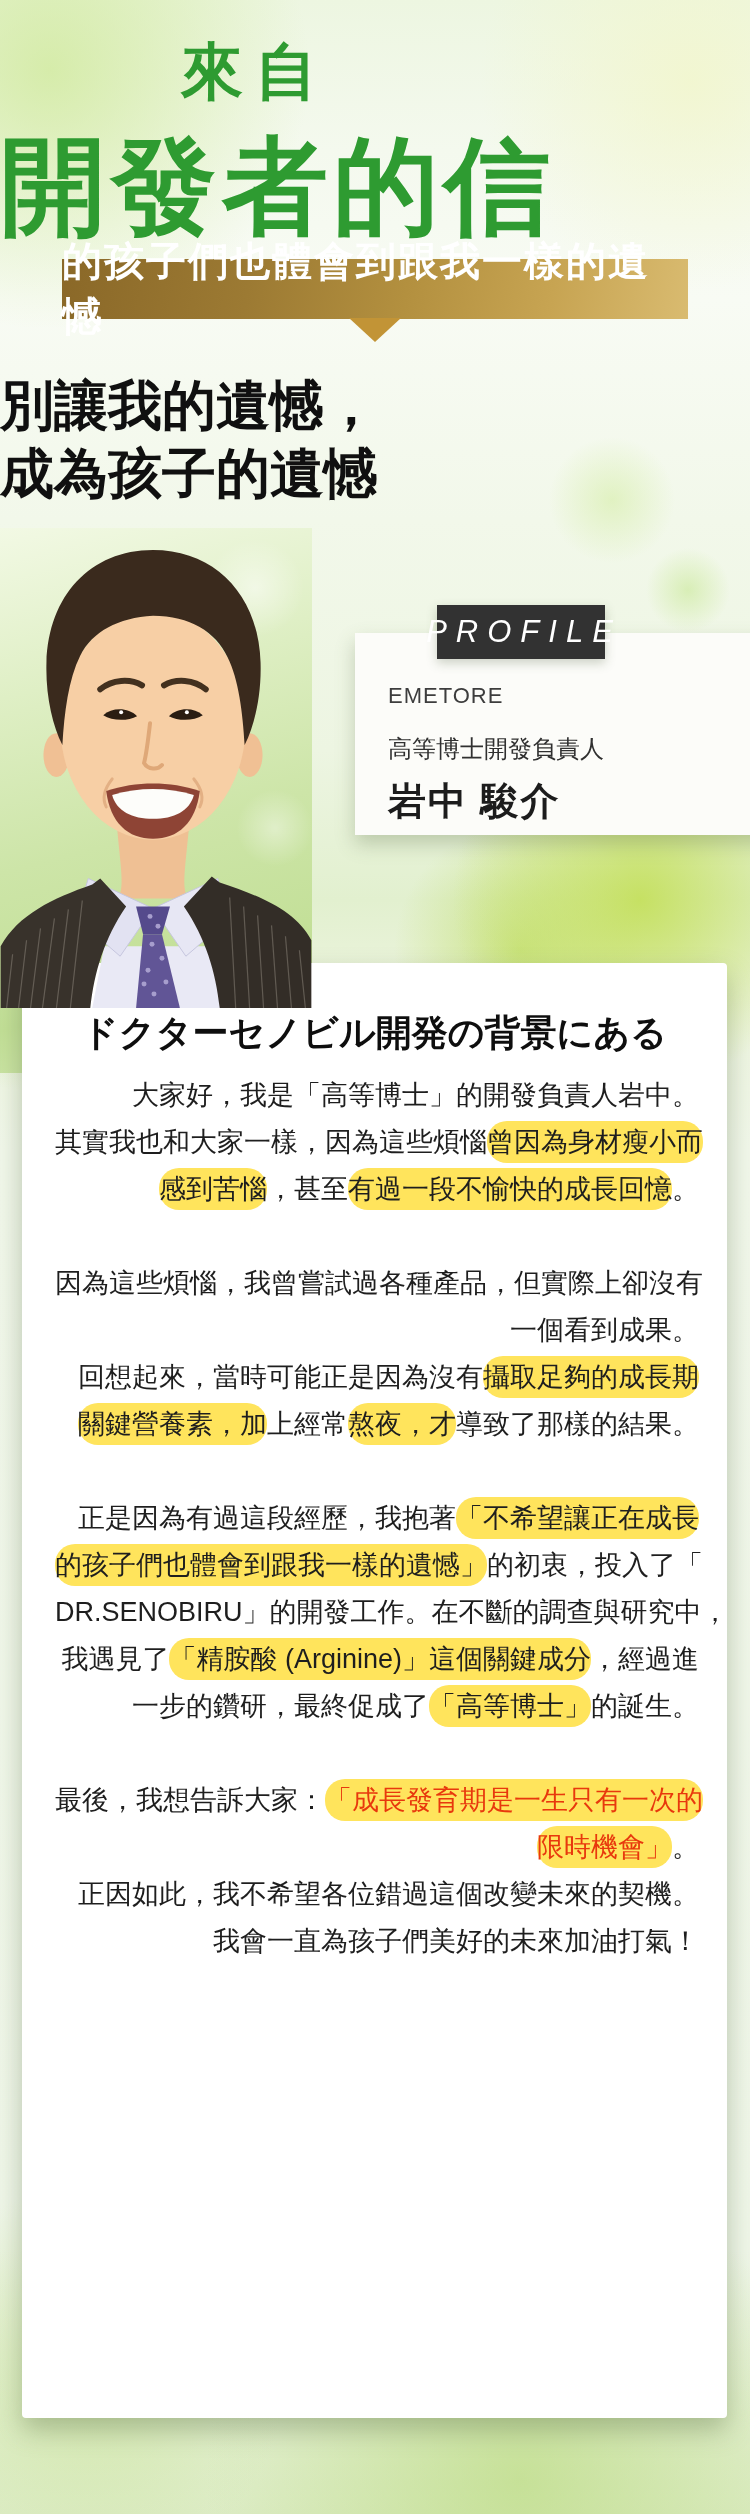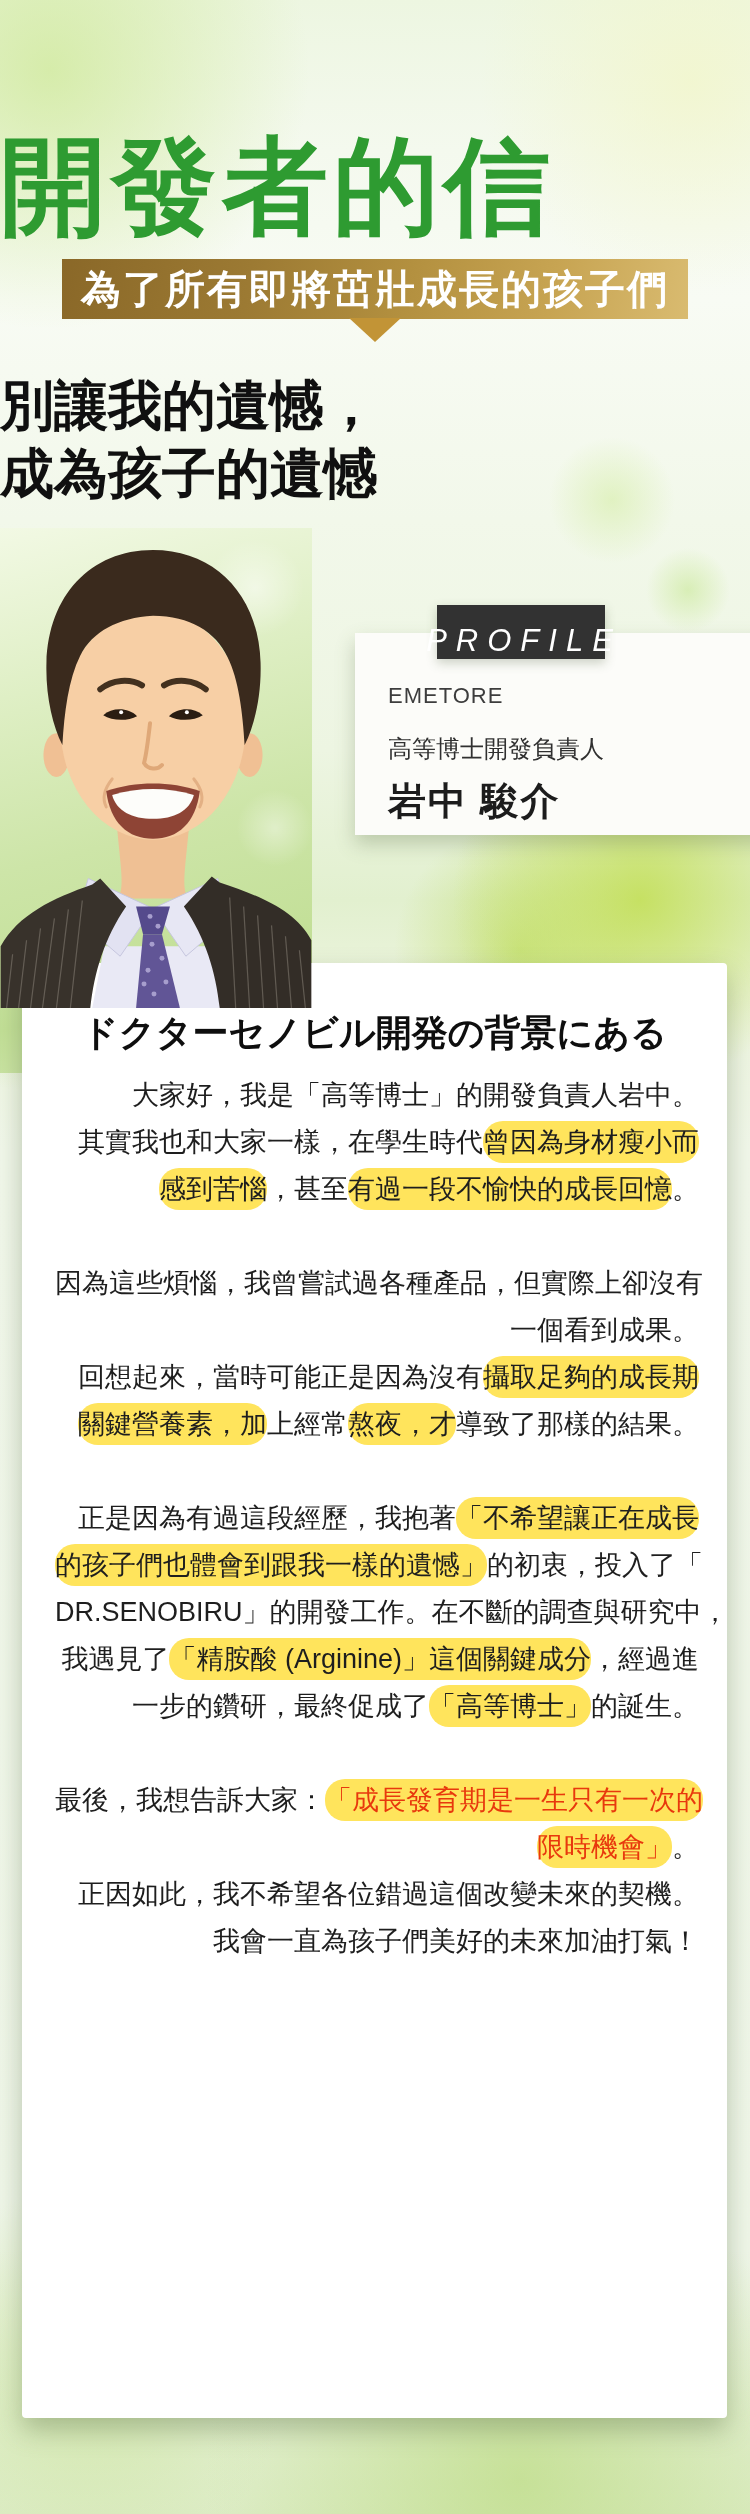--- a/index.html
+++ b/index.html
@@ -32,21 +32,21 @@
     font-family:"Liberation Serif","DejaVu Serif",serif;font-weight:600;font-size:54px;line-height:68px;}
   
   .photo-bg{left:0;top:528px;width:312px;height:545px;z-index:1;
     background:
       radial-gradient(circle 70px at 255px 60px, rgba(255,255,255,.5), rgba(255,255,255,0) 70%),
       radial-gradient(circle 55px at 275px 300px, rgba(255,255,255,.4), rgba(255,255,255,0) 70%),
       linear-gradient(165deg,#f2f9e4 0%,#ddeec2 30%,#cde5a8 55%,#c2df96 80%,#d6eab6 100%);}
   .person{left:0;top:528px;width:312px;height:480px;z-index:5;}
   
   .profile-label{left:437px;top:605px;width:168px;height:54px;background:var(--profile-bg);z-index:4;
-    display:flex;align-items:flex-end;justify-content:center;box-shadow:0 4px 10px rgba(60,80,40,.25);}
+    display:flex;align-items:center;justify-content:center;box-shadow:0 4px 10px rgba(60,80,40,.25);}
   .profile-label span{color:#fff;font-style:italic;font-size:31px;letter-spacing:9px;padding-left:6px;}
   .profile-card{left:355px;top:633px;width:428px;height:202px;background:#fcfcf9;z-index:3;
     box-shadow:0 9px 18px rgba(90,110,70,.3);box-sizing:border-box;padding:50px 17px 0 33px;}
   .profile-brand{font-size:22px;color:#3d3d3d;letter-spacing:1px;}
   .profile-role{font-size:24px;color:#303030;margin-top:24px;}
   .profile-name{font-size:38px;font-weight:bold;color:#1c1c1c;margin-top:11px;letter-spacing:2px;}
   
   .main-card{left:22px;top:963px;width:705px;height:1455px;background:var(--card-bg);z-index:2;
     border-radius:4px;box-shadow:0 12px 26px rgba(90,110,70,.38);box-sizing:border-box;}
   .card-head1{margin:45px 10px 0;text-align:center;font-family:"Liberation Serif","DejaVu Serif",serif;
@@ -58,24 +58,25 @@
   .para + .para{margin-top:47px;}
   .line{white-space:nowrap;}
   .hl{background:var(--hl);padding:6px 0;border-radius:20px;}
   .hl.red{color:var(--red-text);}
 </style>
 </head>
 <body>
 
 <div id="page">
 
+  <div class="abs title-small">來自</div>
   <div class="abs title-large">開發者的信</div>
 
   <div class="abs banner">
-    <span class="banner-text">為了所有即將茁壯成長的孩子們</span>
+    <span class="banner-text">的孩子們也體會到跟我一樣的遺憾</span>
   </div>
   <div class="abs banner-notch"></div>
 
   <div class="abs quote">
     <div>別讓我的遺憾，</div>
     <div>成為孩子的遺憾</div>
   </div>
 
   <div class="abs photo-bg"></div>
 
@@ -141,21 +142,21 @@
     <div class="profile-brand">EMETORE</div>
     <div class="profile-role">高等博士開發負責人</div>
     <div class="profile-name">岩中 駿介</div>
   </div>
 
   <div class="abs main-card">
     <div class="card-head1">ドクターセノビル開発の背景にある</div>
     <div class="letter-body">
         <div class="para">
           <div class="line"><span>大家好，我是「高等博士」的開發負責人岩中。</span></div>
-          <div class="line"><span>其實我也和大家一樣，在學生時代</span><span class="hl">曾因為身材瘦小而</span></div>
+          <div class="line"><span>其實我也和大家一樣，因為這些煩惱</span><span class="hl">曾因為身材瘦小而</span></div>
           <div class="line"><span class="hl">感到苦惱</span><span>，甚至</span><span class="hl">有過一段不愉快的成長回憶</span><span>。</span></div>
         </div>
         <div class="para">
           <div class="line"><span>因為這些煩惱，我曾嘗試過各種產品，但實際上卻沒有</span></div>
           <div class="line"><span>一個看到成果。</span></div>
           <div class="line"><span>回想起來，當時可能正是因為沒有</span><span class="hl">攝取足夠的成長期</span></div>
           <div class="line"><span class="hl">關鍵營養素，加</span><span>上經常</span><span class="hl">熬夜，才</span><span>導致了那樣的結果。</span></div>
         </div>
         <div class="para">
           <div class="line"><span>正是因為有過這段經歷，我抱著</span><span class="hl">「不希望讓正在成長</span></div>

